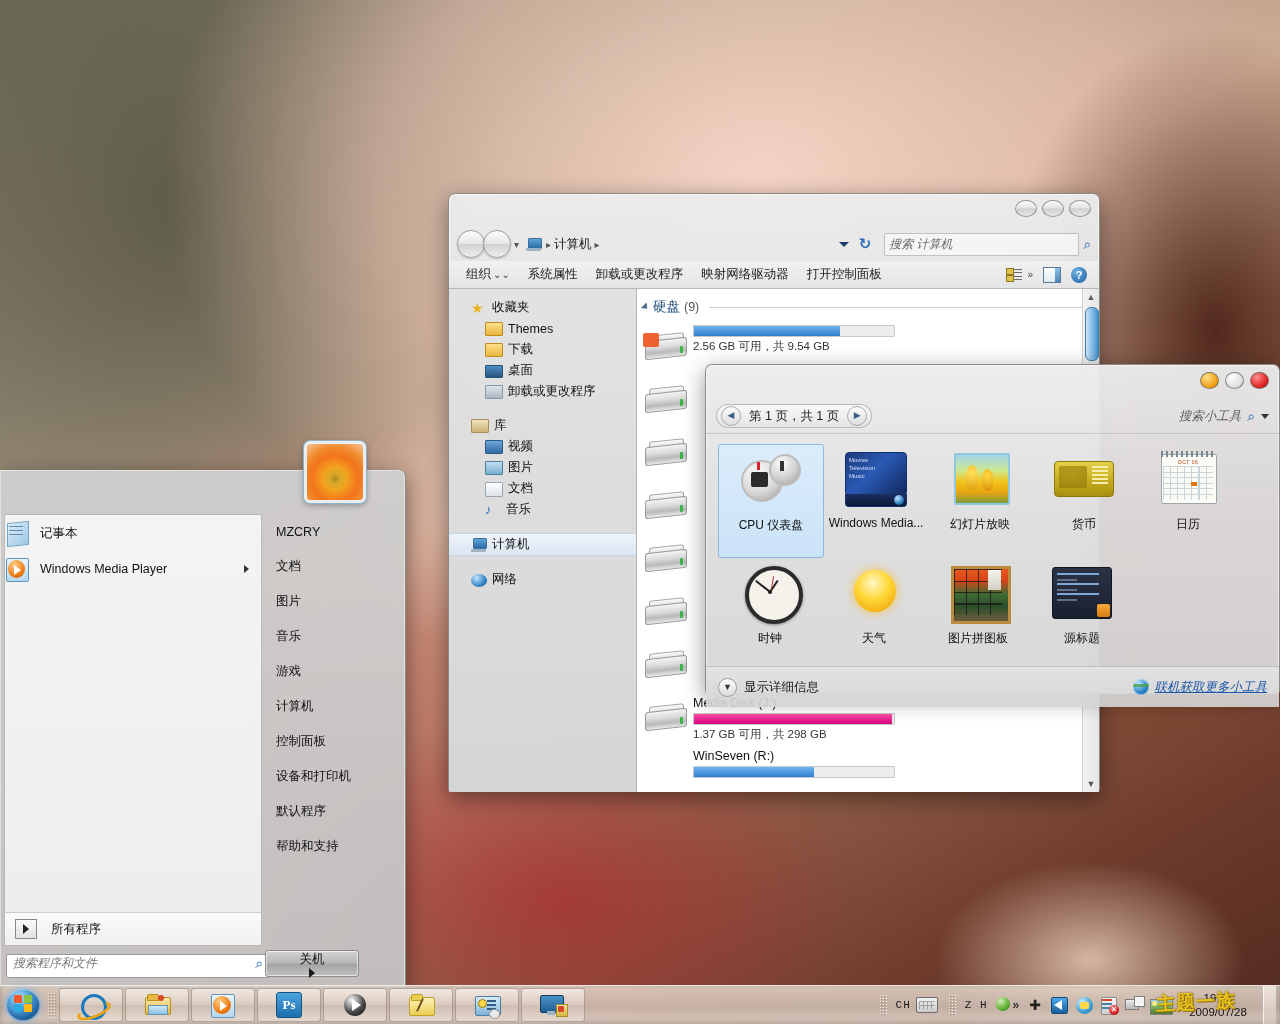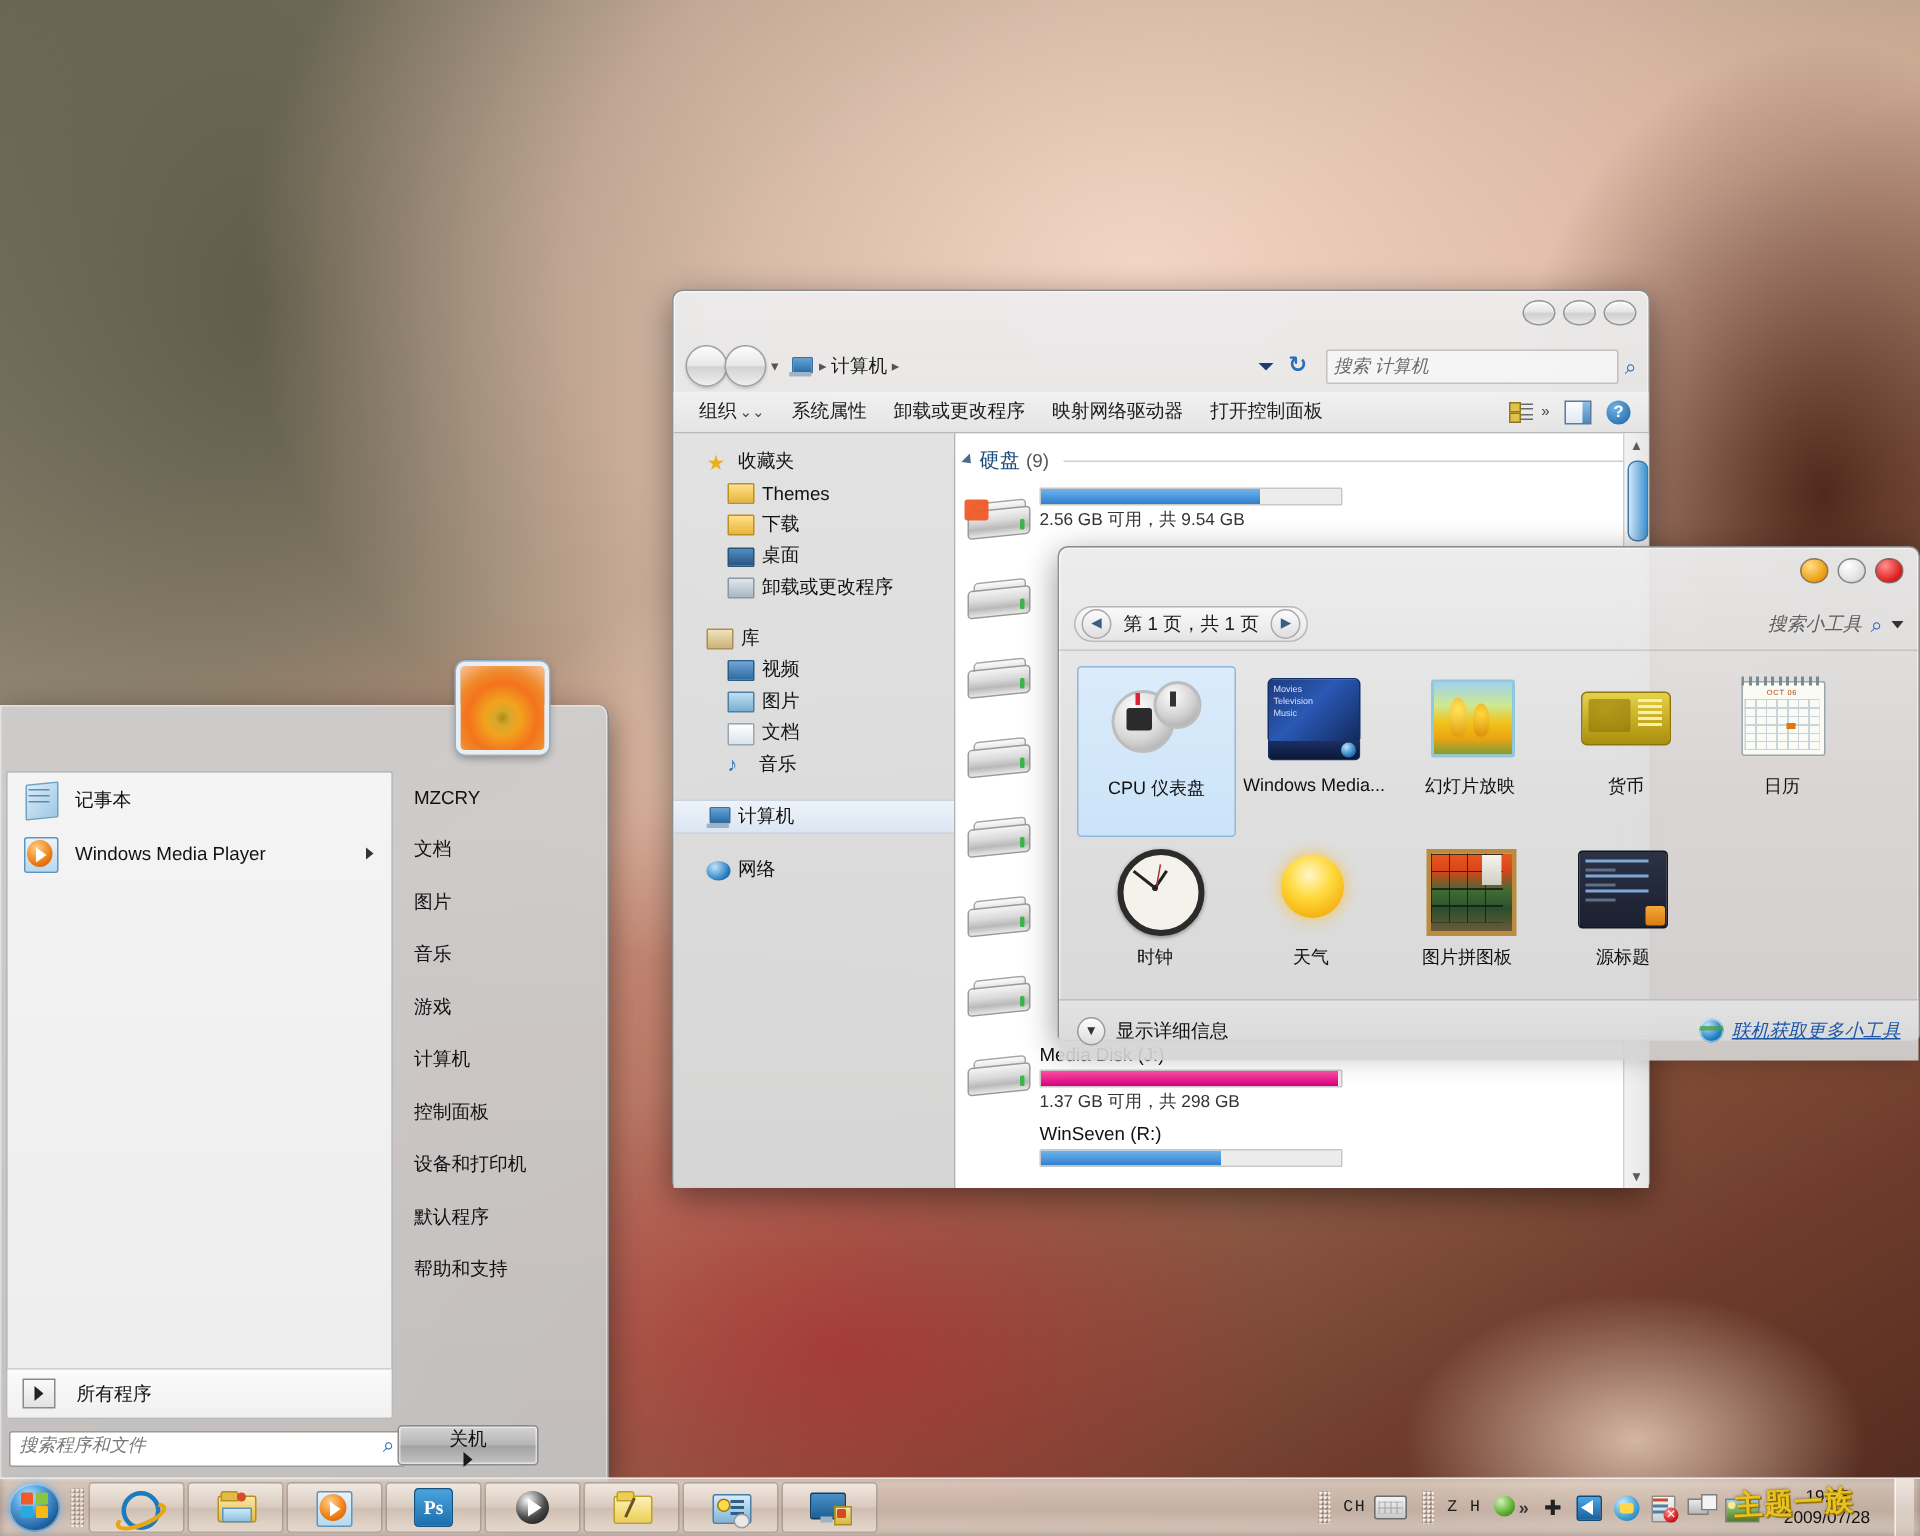--- a/index.html
+++ b/index.html
@@ -182,21 +182,21 @@
       radial-gradient(circle at 50% 62%, #b08a18 0%, #d8a82a 12%, #f2a31f 26%, #f4731c 52%, #f08a2c 70%, #f7c39a 100%);
     border:3px solid #e9eef2;
     box-shadow:0 0 0 1px #8fb2c9, 0 2px 6px rgba(0,0,0,.35);
     z-index:5;
   }
   #sm-left{
     position:absolute;left:4px;top:44px;width:256px;height:430px;
     background:linear-gradient(180deg,#f4f4f4,#ededed);
     border:1px solid #b9b9b9;border-radius:2px;
   }
-  .pinned{display:flex;align-items:center;height:36px;padding-left:10px;}
+  .pinned{display:flex;align-items:center;height:36px;}
   .pinned .pic{width:26px;height:26px;margin-right:9px;flex:0 0 26px;position:relative;}
   .pinned .txt{font-size:12.5px;color:#111;}
   .pinned .arr{margin-left:auto;margin-right:12px;width:0;height:0;border-left:5px solid #333;border-top:4px solid transparent;border-bottom:4px solid transparent;}
   #allprograms{
     position:absolute;left:0;right:0;bottom:0;height:32px;display:flex;align-items:center;padding-left:10px;
     border-top:1px solid #cdcdcd;background:linear-gradient(180deg,#fbfbfb,#f0f0f0);
   }
   #allprograms .box{width:20px;height:18px;border:1px solid #8a8a8a;background:linear-gradient(180deg,#fafafa,#e2e2e2);margin-right:14px;position:relative;}
   #allprograms .box:after{content:"";position:absolute;left:7px;top:4px;border-left:6px solid #222;border-top:5px solid transparent;border-bottom:5px solid transparent;}
   #allprograms .txt{font-size:12.5px;color:#111;}

